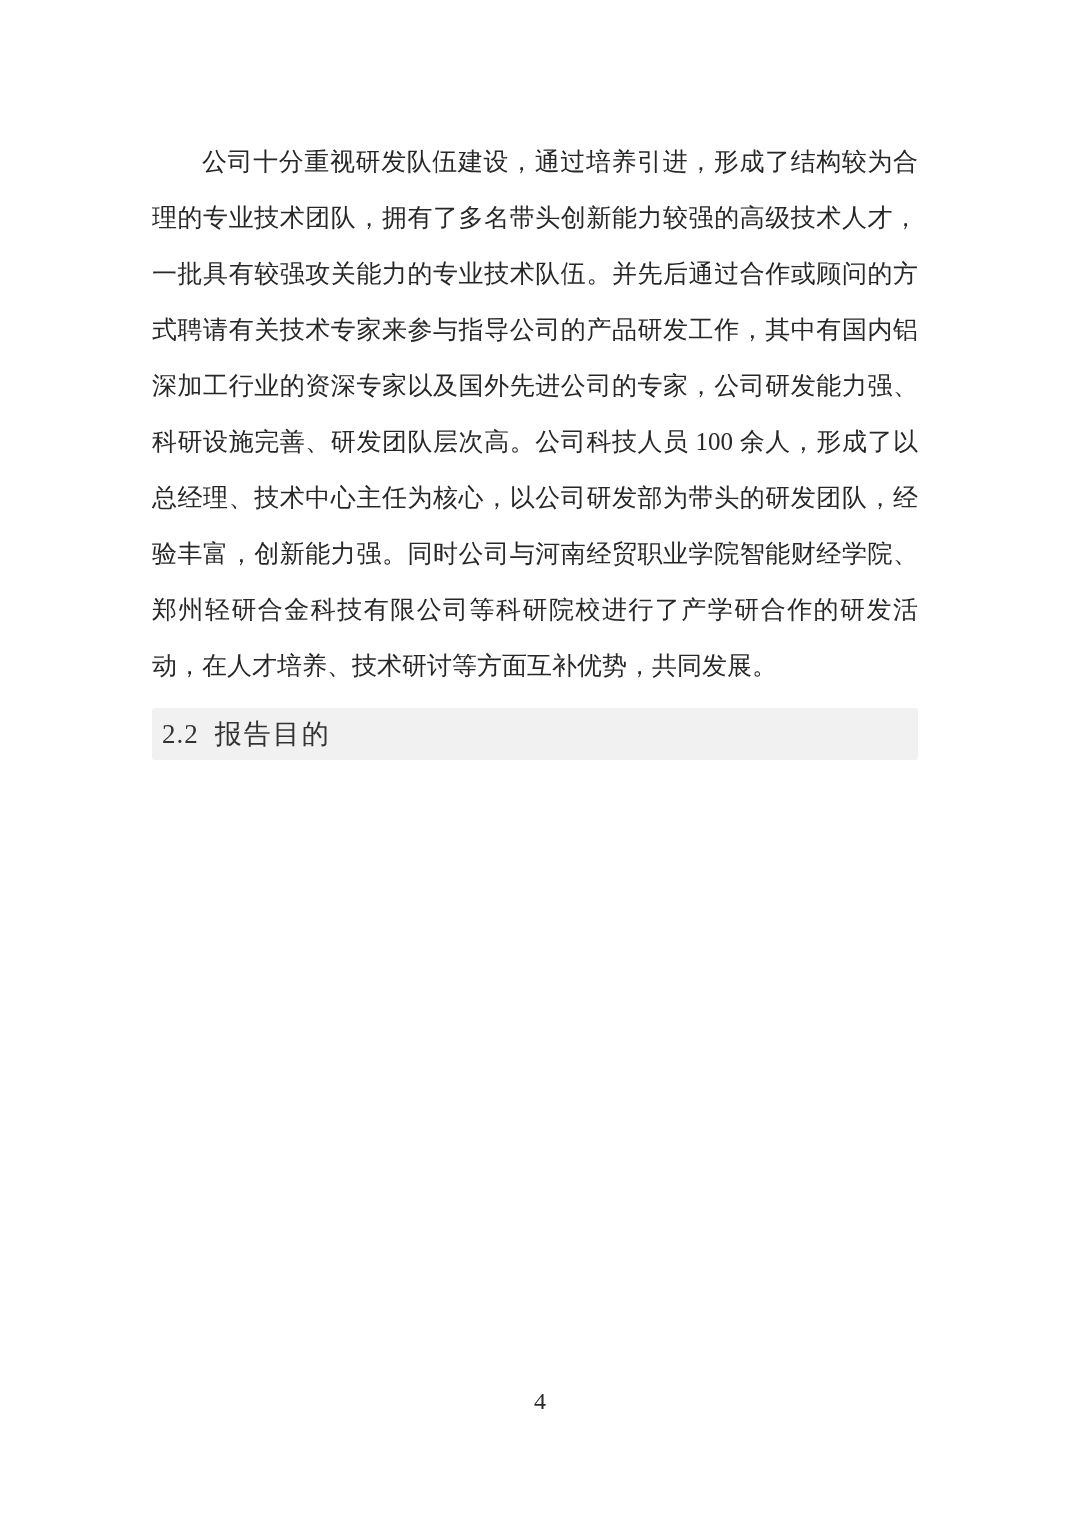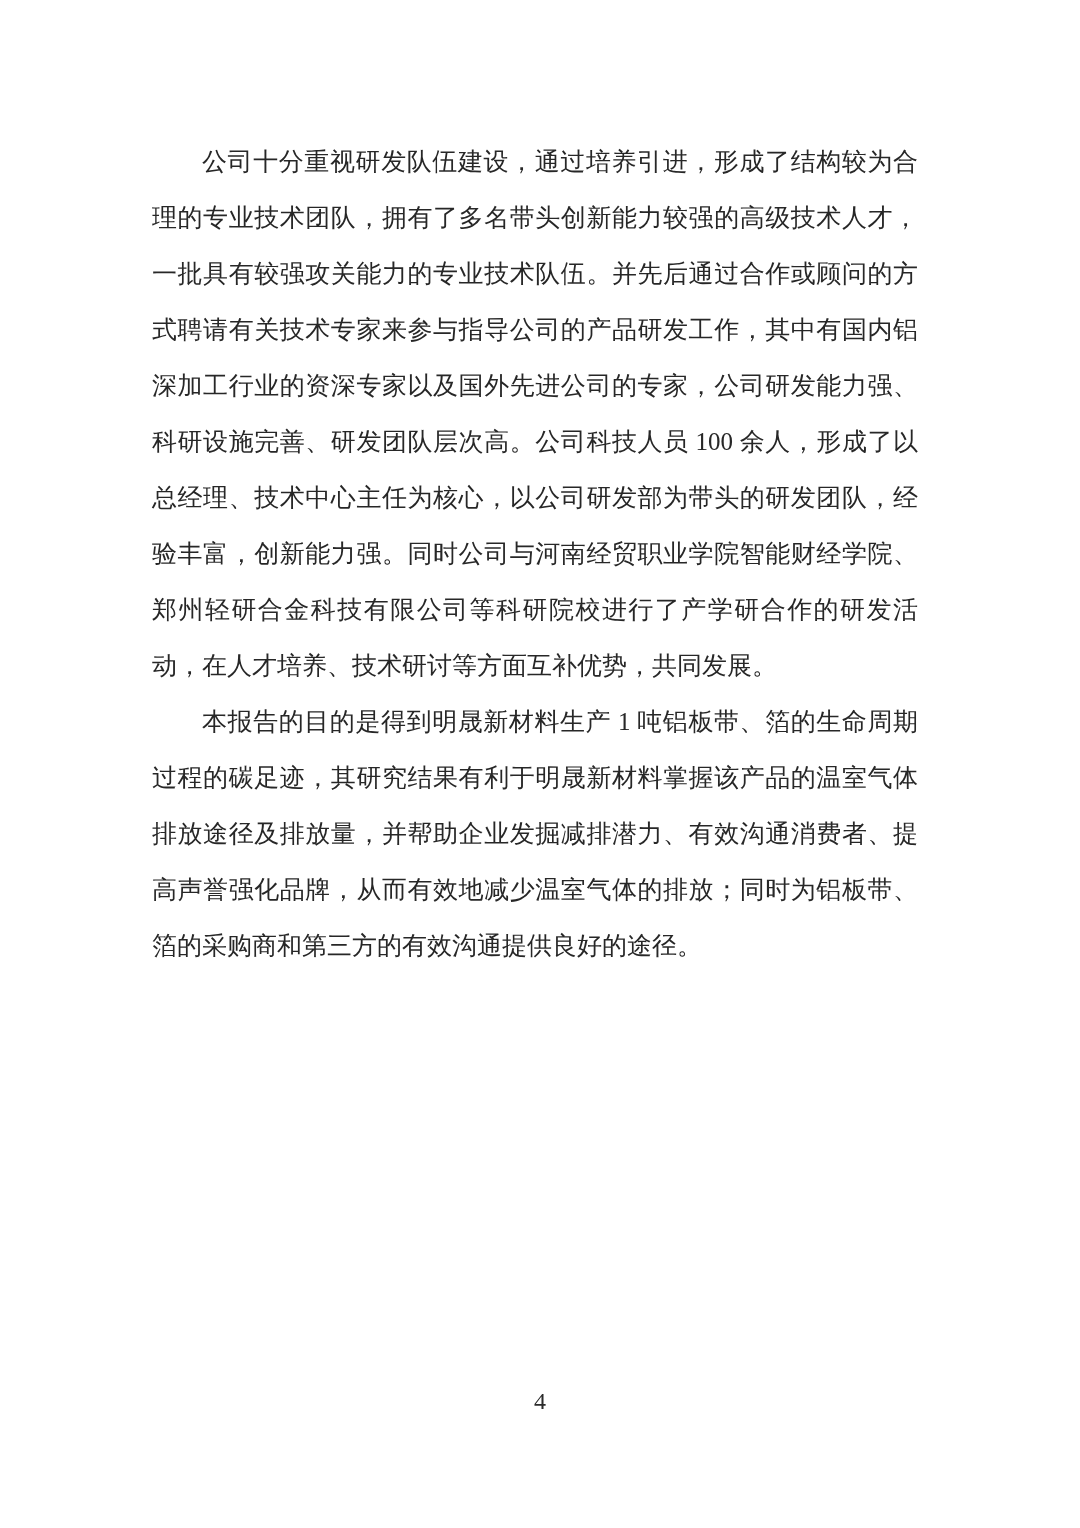--- a/index.html
+++ b/index.html
@@ -63,19 +63,22 @@
 </style>
 </head>
 <body>
 
 <div class="page">
   <div class="content">
 
     <p class="body-para">公司十分重视研发队伍建设，通过培养引进，形成了结构较为合理的专业技术团队，拥有了多名带头创新能力较强的高级技术人才，一批具有较强攻关能力的专业技术队伍。并先后通过合作或顾问的方式聘请有关技术专家来参与指导公司的产品研发工作，其中有国内铝深加工行业的资深专家以及国外先进公司的专家，公司研发能力强、科研设施完善、研发团队层次高。公司科技人员 100 余人，形成了以总经理、技术中心主任为核心，以公司研发部为带头的研发团队，经验丰富，创新能力强。同时公司与河南经贸职业学院智能财经学院、郑州轻研合金科技有限公司等科研院校进行了产学研合作的研发活动，在人才培养、技术研讨等方面互补优势，共同发展。</p>
 
 
+    <div class="section-heading">
+      <span class="section-number">2.2</span>
+      <span class="section-title">报告目的</span>
+    </div>
 
-    <p class="body-para">本报告的目的是得到明晟新材料生产 1 吨铝板带、箔的生命周期过程的碳足迹，其研究结果有利于明晟新材料掌握该产品的温室气体排放途径及排放量，并帮助企业发掘减排潜力、有效沟通消费者、提高声誉强化品牌，从而有效地减少温室气体的排放；同时为铝板带、箔的采购商和第三方的有效沟通提供良好的途径。</p>
 
   </div>
 
   <div class="page-footer">4</div>
 </div>
 
 </body></html>

